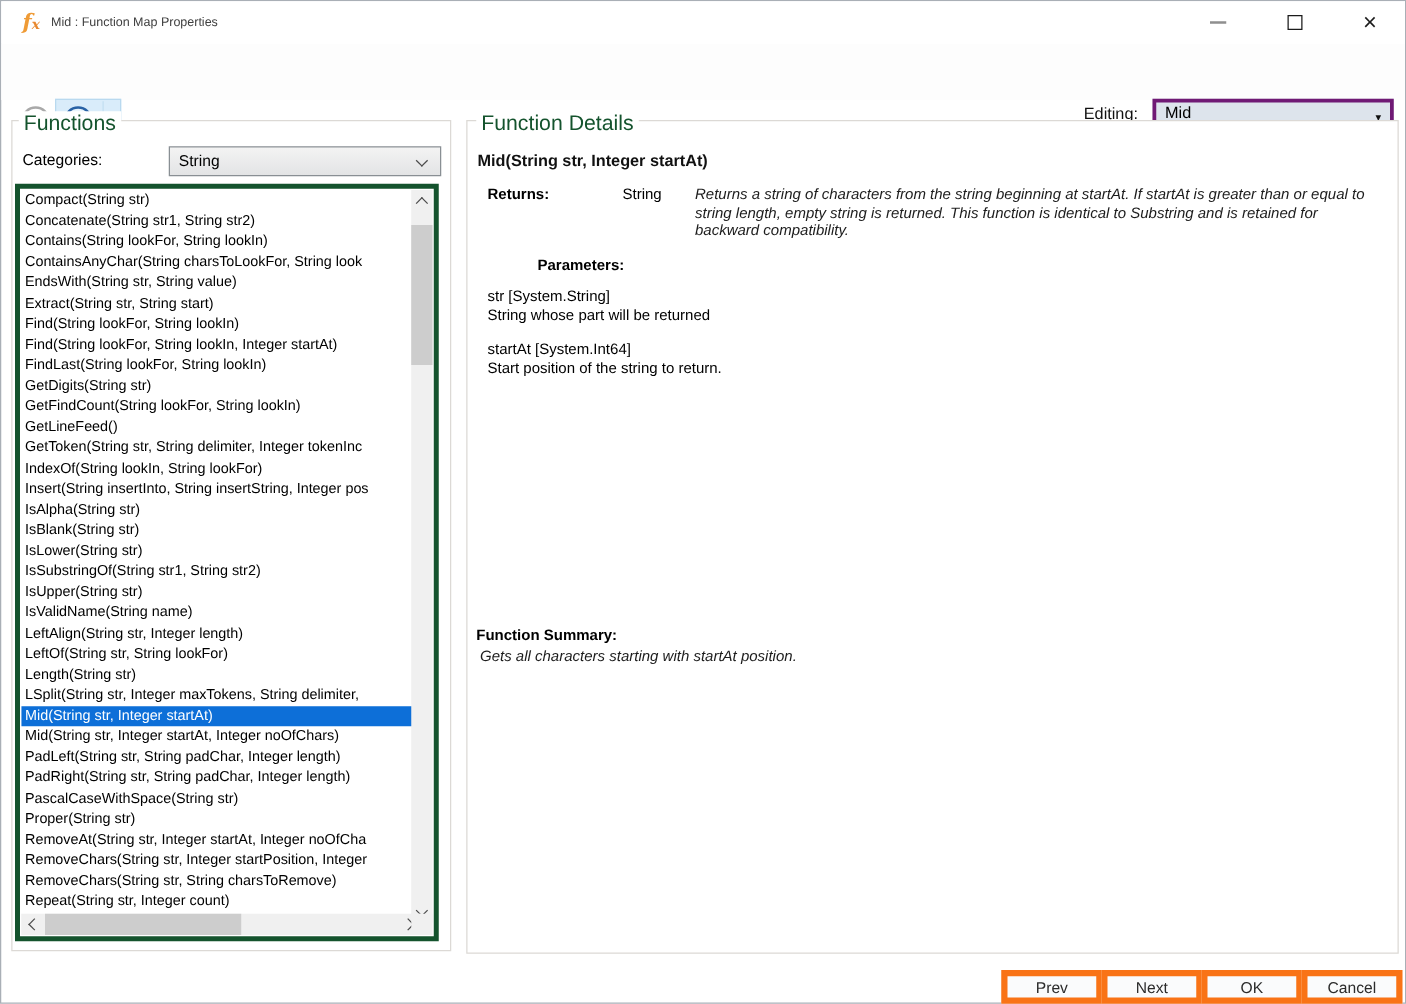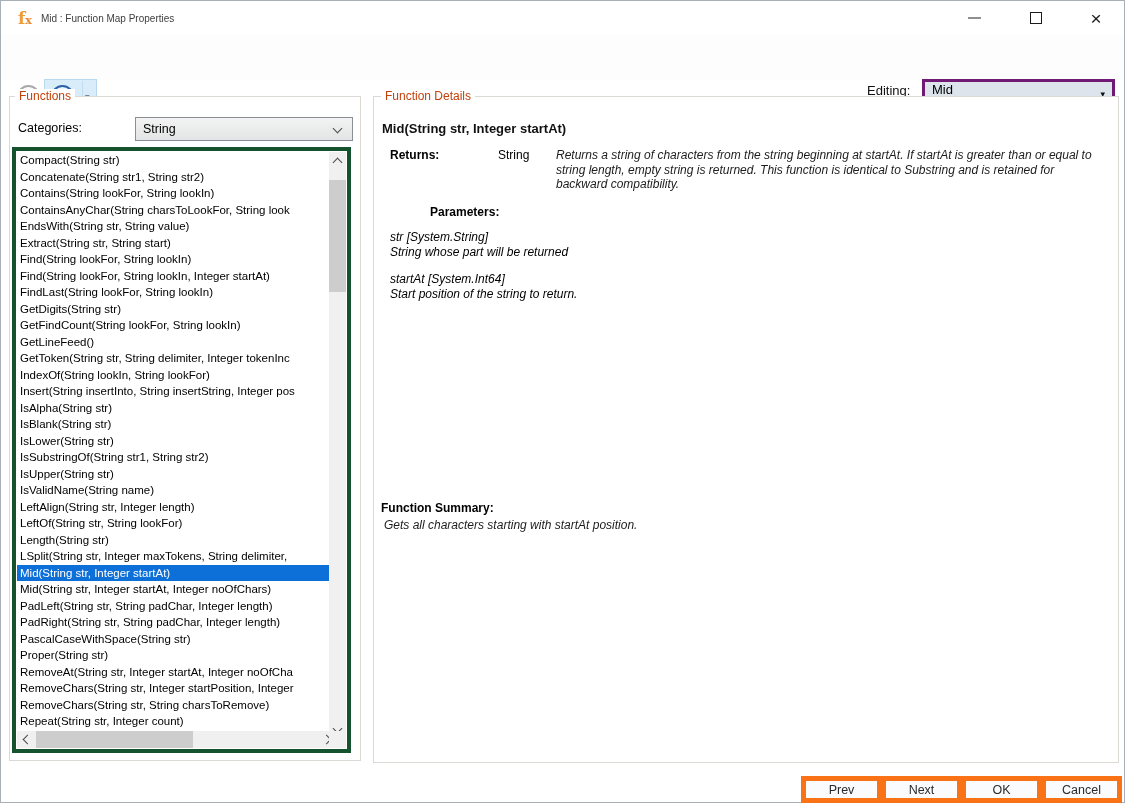--- a/index.html
+++ b/index.html
@@ -10,21 +10,21 @@
     position:relative; overflow:hidden;
   }
   #window {
     position:absolute; inset:0;
     border:1px solid #a9afb6; background:#fff;
   }
   .abs { position:absolute; }
 
   
   #titlebar { left:0; top:0; right:0; height:34px; display:flex; align-items:center; padding-left:17px; background:#fff; }
-  .fx-ico { font-family:"DejaVu Serif", serif; font-weight:bold; color:#ef9b36; font-size:17px; line-height:1; }
+  .fx-ico { font-family:"DejaVu Serif", serif; font-style:italic; font-weight:bold; color:#ef9b36; font-size:17px; line-height:1; }
   .fx-ico .fx-x { font-size:11px; color:#e8882f; }
   #title-text { margin-left:9px; font-size:10px; color:#404040; }
   .win-btn { width:30px; height:26px; display:flex; align-items:center; justify-content:center; }
   #btn-min  { left:958px; top:4px; }
   #btn-max  { left:1020px; top:4px; }
   #btn-close{ left:1080px; top:4px; }
   .min-glyph { width:13px; height:2px; background:#8f8f8f; }
   .max-glyph { width:12px; height:12px; border:1.5px solid #1b1b1b; }
   .close-glyph { font-size:19px; color:#1b1b1b; line-height:1; font-weight:400; }
 
@@ -37,21 +37,21 @@
   #fwd-split { left:37px; top:1px; width:1px; height:32px; background:#c2def1; }
   #fwd-caret { left:40px; top:12px; font-size:9px; color:#1f1f1f; }
   #editing-label { left:866px; top:48px; font-size:13px; color:#101010; }
   #editing-combo { left:921px; top:44px; width:193px; height:24px; background:#dde4ec; border:3px solid #701a75; display:flex; align-items:flex-start; padding-left:7px; font-size:13px; }
   #editing-caret { position:absolute; right:7px; top:7px; font-size:9px; color:#101010; }
 
   
   .groupbox { border:1px solid #dcd9d5; background:#fff; }
   #functions-box { left:8px; top:95px; width:352px; height:665px; }
   #details-box   { left:372px; top:95px; width:746px; height:667px; }
-  .group-label { background:#fff; padding:0 4px; font-size:12px; color:#c2410c; }
+  .group-label { background:#fff; padding:0 4px; font-size:17px; color:#14532d; }
   #functions-label { left:14px; top:88px; }
   #details-label   { left:380px; top:88px; }
 
   
   #categories-label { left:17px; top:120px; font-size:12.5px; }
   #categories-combo { left:134px; top:116px; width:218px; height:24px;
     background:linear-gradient(#f3f3f3,#e3e4e5); border:1px solid #898f94;
     display:flex; align-items:center; padding-left:7px; font-size:12.5px; }
   .chev { display:inline-block; width:7px; height:7px; border-right:1.6px solid #4a4a4a; border-bottom:1.6px solid #4a4a4a; }
   .chev-down { transform:rotate(45deg); }
@@ -81,21 +81,21 @@
   #hsb-thumb { position:absolute; left:19px; top:0; width:157px; height:17px; background:#cdcdcd; }
   #sb-corner { position:absolute; right:1px; bottom:1px; width:17px; height:17px; }
 
   
   #fn-signature { left:381px; top:120px; font-size:13px; font-weight:bold; color:#111; }
   #returns-label { left:389px; top:147px; font-size:12px; font-weight:bold; }
   #returns-type  { left:497px; top:147px; font-size:12px; }
   #returns-desc  { left:555px; top:147px; width:540px; font-size:12px; font-style:italic; line-height:14.6px; color:#1c1c1c; }
   #parameters-label { left:389px; top:204px; font-size:12px; font-weight:bold;padding-left:40px; }
   #parameters-list { left:389px; top:229px; font-size:12px; }
-  .param { margin-bottom:13px;font-style:italic; }
+  .param { margin-bottom:13px; }
   .param-name { line-height:14.5px; }
   .param-desc { line-height:14.5px; }
   #summary-label { left:380px; top:500px; font-size:12px; font-weight:bold; }
   #summary-text  { left:383px; top:517px; font-size:12px; font-style:italic; color:#1c1c1c; }
 
   
   #footer-buttons { left:800px; top:775px; display:flex; }
   .dlg-btn {
     width:81px; height:27px; font-family:"Liberation Sans",sans-serif;
     font-size:12.5px; color:#2b2b2b; background:#fafbfc;

